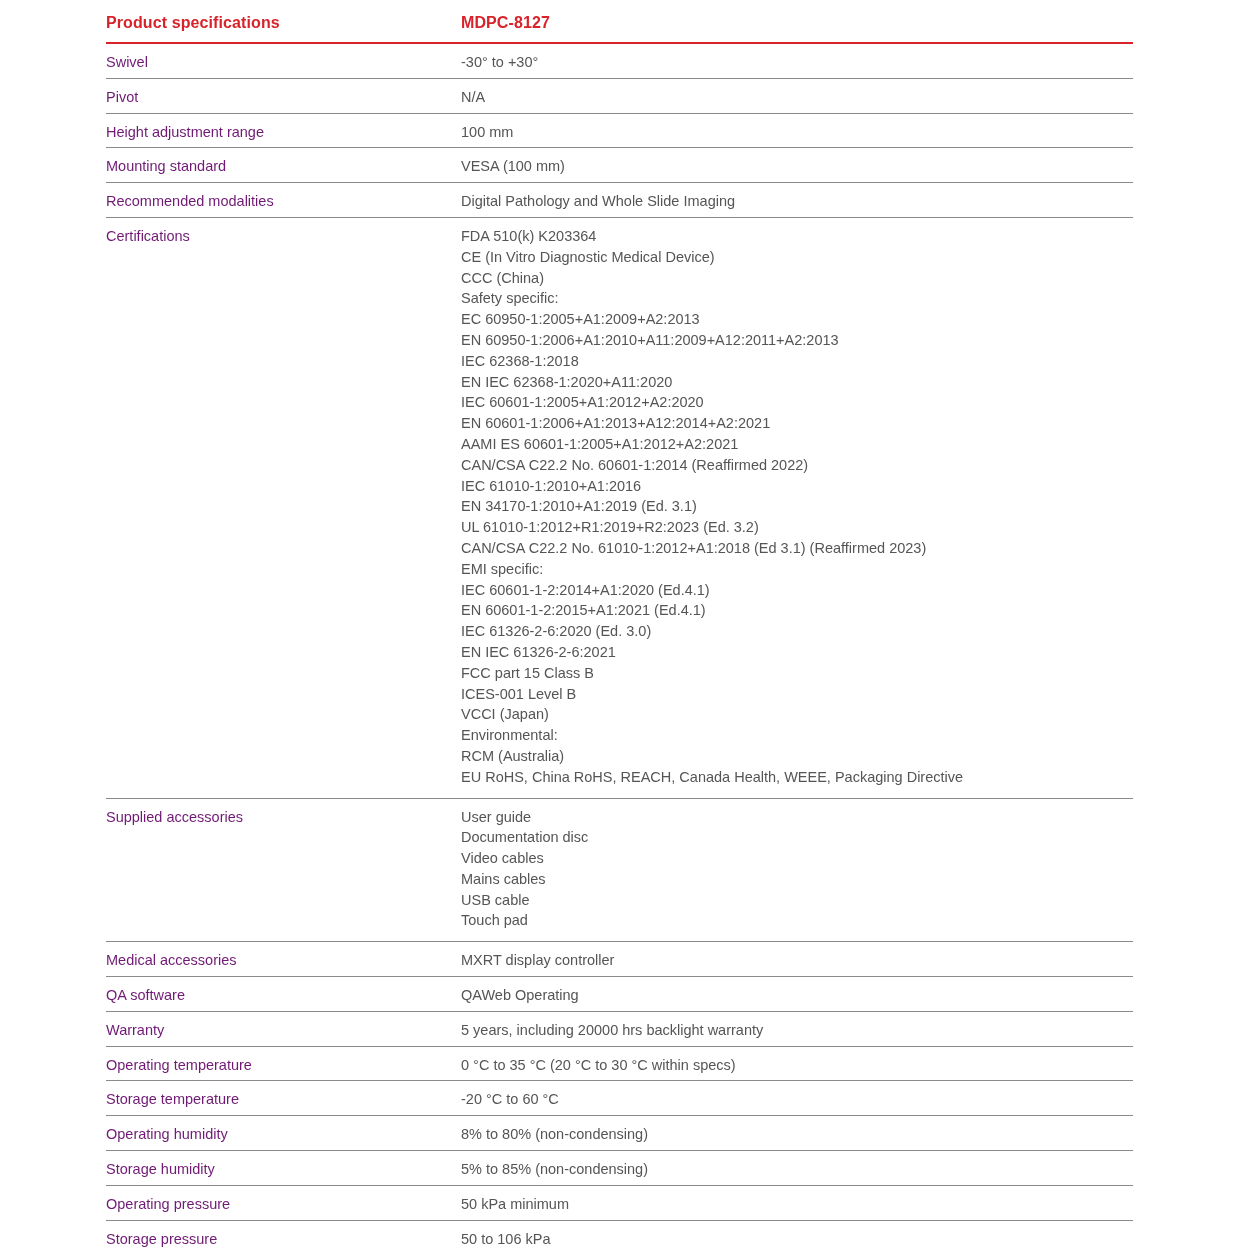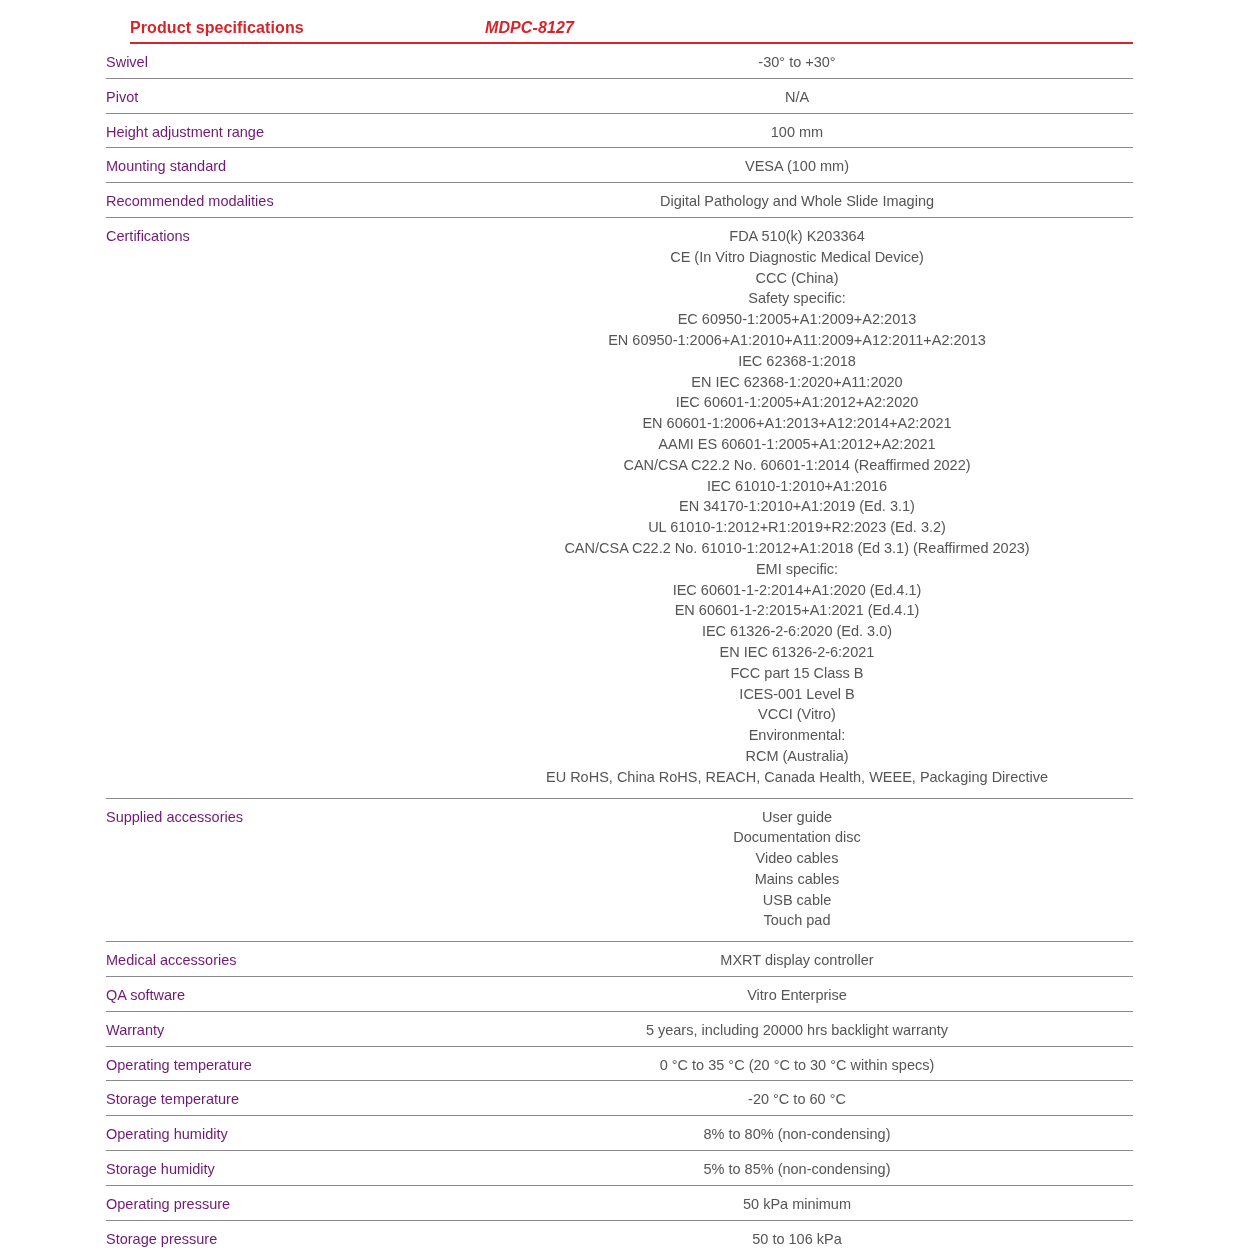--- a/index.html
+++ b/index.html
@@ -18,51 +18,49 @@
     .spec-table {
       position: absolute;
       left: 106px;
       top: 14px;
       width: 1027px;
     }
     .header-row {
       display: flex;
       height: 28px;
       border-bottom: 2px solid #d8232a;
-      align-items: center;
-      margin-left: 24px;
+      align-items: flex-start;
     }
     .header-row .h-label,
     .header-row .h-value {
       color: #d8232a;
       font-weight: bold;
       font-size: 16px;
       letter-spacing: 0.1px;
     }
     .h-label { width: 355px; }
-    .h-value { flex: 1; font-style: italic; }
+    .h-value { flex: 1; }
     .row {
       display: flex;
       border-bottom: 1px solid #8a8a8a;
       padding-top: 8px;
       padding-bottom: 5px;
       min-height: 20px;
     }
     .row .label {
       width: 355px;
       font-size: 14.5px;
       color: #701a75;
       line-height: 20.8px;
     }
     .row .value {
       flex: 1;
       font-size: 14.5px;
       color: #555555;
       line-height: 20.8px;
-      text-align: center;
     }
     .value-line {
       display: block;
     }
     .row.multi {
       padding-bottom: 10px;
     }
   </style>
 </head>
 <body>
@@ -122,21 +120,21 @@
           <span class="value-line">EN 34170-1:2010+A1:2019 (Ed. 3.1)</span>
           <span class="value-line">UL 61010-1:2012+R1:2019+R2:2023 (Ed. 3.2)</span>
           <span class="value-line">CAN/CSA C22.2 No. 61010-1:2012+A1:2018 (Ed 3.1) (Reaffirmed 2023)</span>
           <span class="value-line">EMI specific:</span>
           <span class="value-line">IEC 60601-1-2:2014+A1:2020 (Ed.4.1)</span>
           <span class="value-line">EN 60601-1-2:2015+A1:2021 (Ed.4.1)</span>
           <span class="value-line">IEC 61326-2-6:2020 (Ed. 3.0)</span>
           <span class="value-line">EN IEC 61326-2-6:2021</span>
           <span class="value-line">FCC part 15 Class B</span>
           <span class="value-line">ICES-001 Level B</span>
-          <span class="value-line">VCCI (Vitro)</span>
+          <span class="value-line">VCCI (Japan)</span>
           <span class="value-line">Environmental:</span>
           <span class="value-line">RCM (Australia)</span>
           <span class="value-line">EU RoHS, China RoHS, REACH, Canada Health, WEEE, Packaging Directive</span>
         </div>
       </div>
       <div class="row multi">
         <div class="label">Supplied accessories</div>
         <div class="value">
           <span class="value-line">User guide</span>
           <span class="value-line">Documentation disc</span>
@@ -148,21 +146,21 @@
       </div>
       <div class="row">
         <div class="label">Medical accessories</div>
         <div class="value">
           <span class="value-line">MXRT display controller</span>
         </div>
       </div>
       <div class="row">
         <div class="label">QA software</div>
         <div class="value">
-          <span class="value-line">Vitro Enterprise</span>
+          <span class="value-line">QAWeb Operating</span>
         </div>
       </div>
       <div class="row">
         <div class="label">Warranty</div>
         <div class="value">
           <span class="value-line">5 years, including 20000 hrs backlight warranty</span>
         </div>
       </div>
       <div class="row">
         <div class="label">Operating temperature</div>

